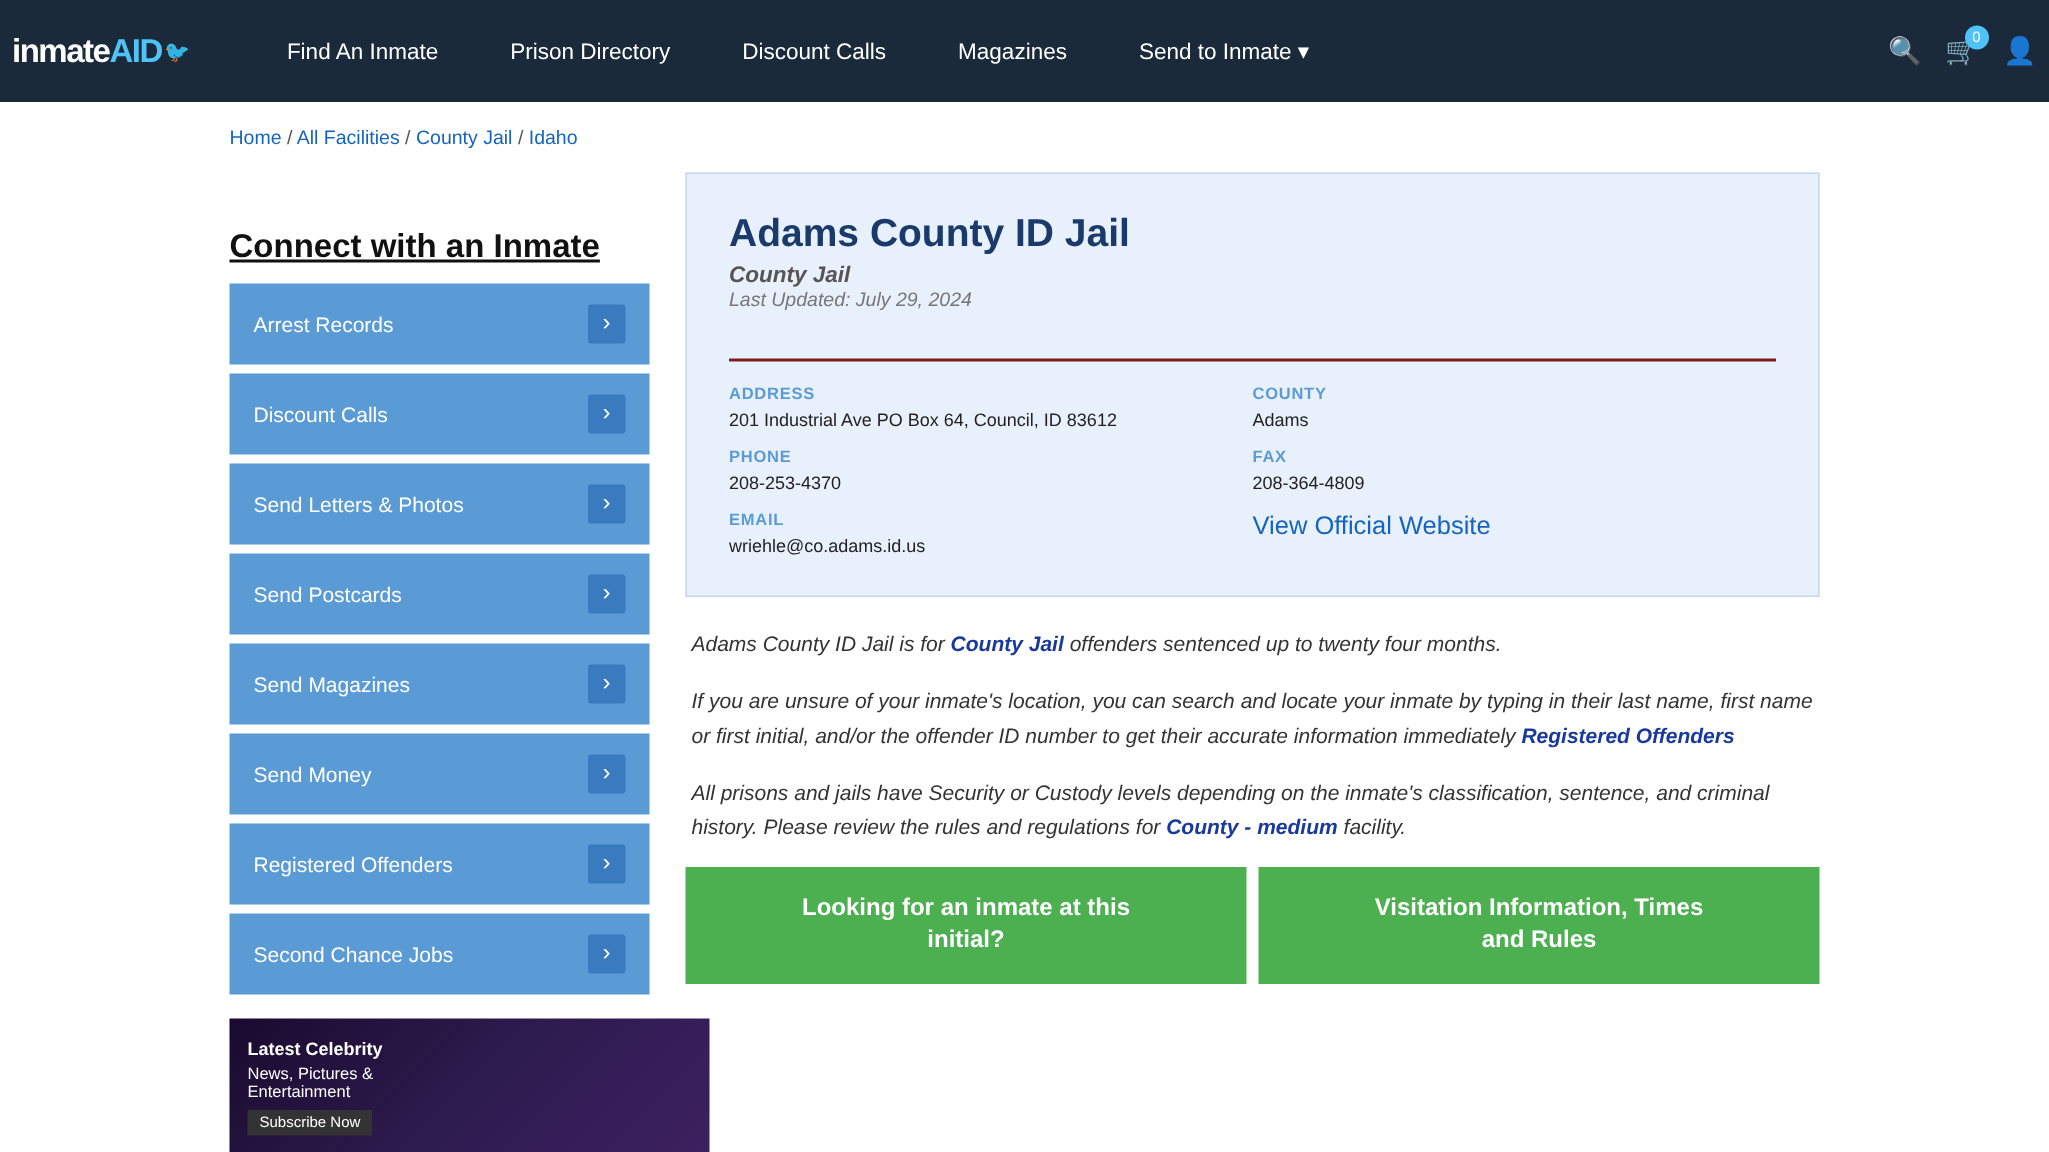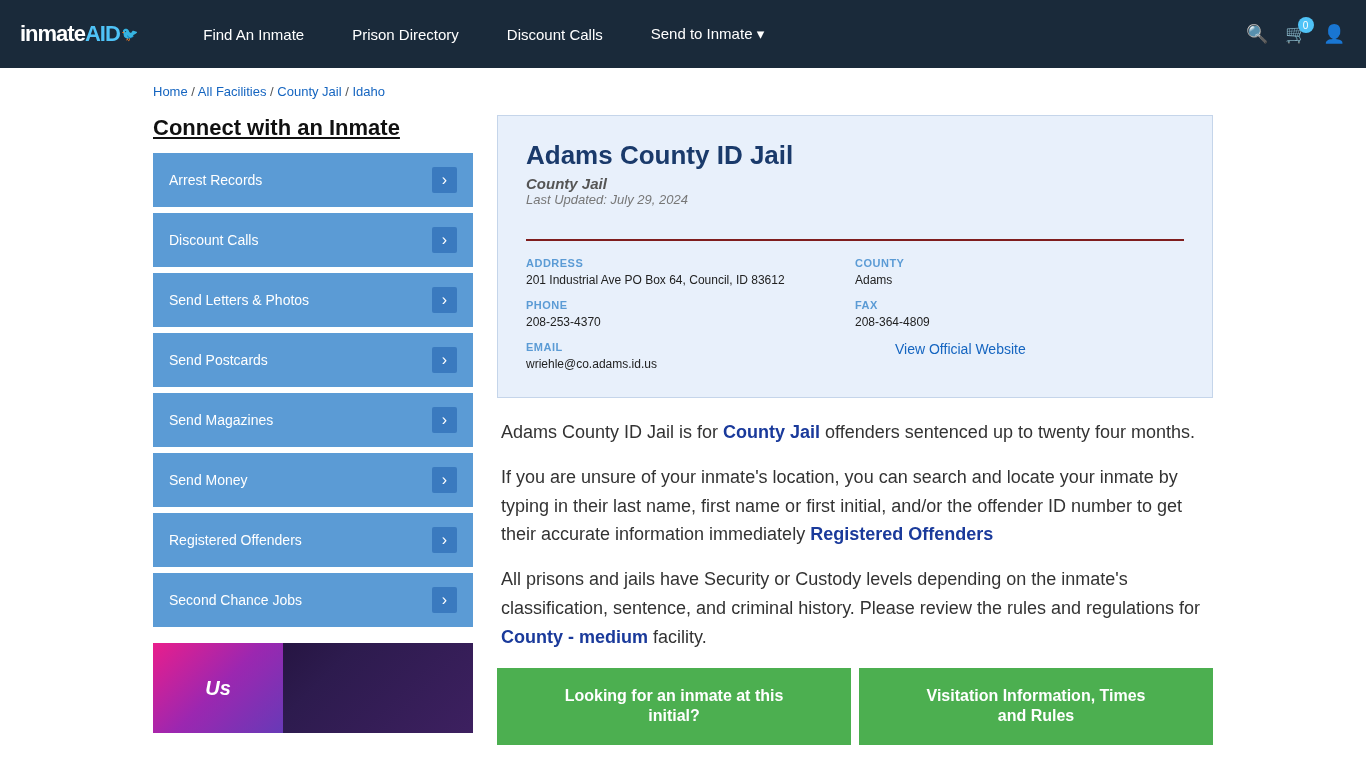--- a/index.html
+++ b/index.html
@@ -3,21 +3,21 @@
   <meta charset="utf-8">
   <style>
     * { box-sizing: border-box; margin: 0; padding: 0; }
     body { font-family: Arial, sans-serif; font-size: 14px; color: #333; background: #fff; }
 
     
     nav {
       background: #1a2a3a;
       display: flex;
       align-items: center;
-      padding: 0 20px;
+      padding: 0 8px;
       height: 68px;
     }
     .nav-logo {
       display: flex;
       align-items: center;
       margin-right: 40px;
     }
     .logo-text {
       color: #fff;
       font-size: 22px;
@@ -101,22 +101,23 @@
     .breadcrumb span { color: #555; }
 
     
     .main-layout {
       display: flex;
       gap: 24px;
     }
 
     
     .sidebar {
-      width: 320px;
+      width: 280px;
       flex-shrink: 0;
+      margin-top: 36px;
     }
     .sidebar-title {
       font-size: 22px;
       font-weight: bold;
       text-decoration: underline;
       margin-bottom: 12px;
       color: #111;
     }
     .sidebar-btn {
       display: flex;
@@ -231,32 +232,32 @@
     }
     .detail-label:first-child { margin-top: 0; }
     .detail-value {
       font-size: 12px;
       color: #222;
       margin-bottom: 2px;
     }
     .detail-link {
       color: #1565c0;
       text-decoration: none;
-      font-size: 14px;
-      margin-left: 40px;
+      font-size: 17px;
     }
 
     
     .description {
       padding: 0 4px;
     }
     .desc-para {
-      font-size: 18px;
+      font-size: 14px;
       line-height: 1.6;
       margin-bottom: 16px;
+      font-style: italic;
     }
     .desc-link {
       color: #1a3a9b;
       font-weight: bold;
       text-decoration: none;
     }
 
     
     .bottom-btns {
       display: flex;
@@ -283,20 +284,21 @@
   <div class="nav-logo">
     <span class="logo-text">
       <span>inmate</span><span class="logo-aid">AID</span>
     </span>
     <span class="logo-bird">🐦</span>
   </div>
   <div class="nav-links">
     <a class="nav-link">Find An Inmate</a>
     <a class="nav-link">Prison Directory</a>
     <a class="nav-link">Discount Calls</a>
+    <a class="nav-link">Magazines</a>
     <a class="nav-link nav-send">Send to Inmate ▾</a>
   </div>
   <div class="nav-icons">
     <span class="nav-icon-btn">🔍</span>
     <span class="nav-icon-btn">
       🛒
       <span class="cart-badge">0</span>
     </span>
     <span class="nav-icon-btn">👤</span>
   </div>
@@ -346,22 +348,25 @@
       <button class="sidebar-btn">
         <span>Registered Offenders</span>
         <span class="sidebar-arrow">›</span>
       </button>
       <button class="sidebar-btn">
         <span>Second Chance Jobs</span>
         <span class="sidebar-arrow">›</span>
       </button>
 
       <div class="sidebar-ad">
-        <div class="sidebar-ad-img">
-          <span>Us</span>
+        <div class="sidebar-ad-text">
+          <div class="ad-title">Latest Celebrity</div>
+          <div>News, Pictures &amp;</div>
+          <div>Entertainment</div>
+          <div class="sidebar-ad-btn">Subscribe Now</div>
         </div>
       </div>
     </div>
 
     <div class="right-content">
 
       <div class="facility-card">
         <div class="facility-title">Adams County ID Jail</div>
         <div class="facility-type">County Jail</div>
         <div class="facility-updated">Last Updated: July 29, 2024</div>

